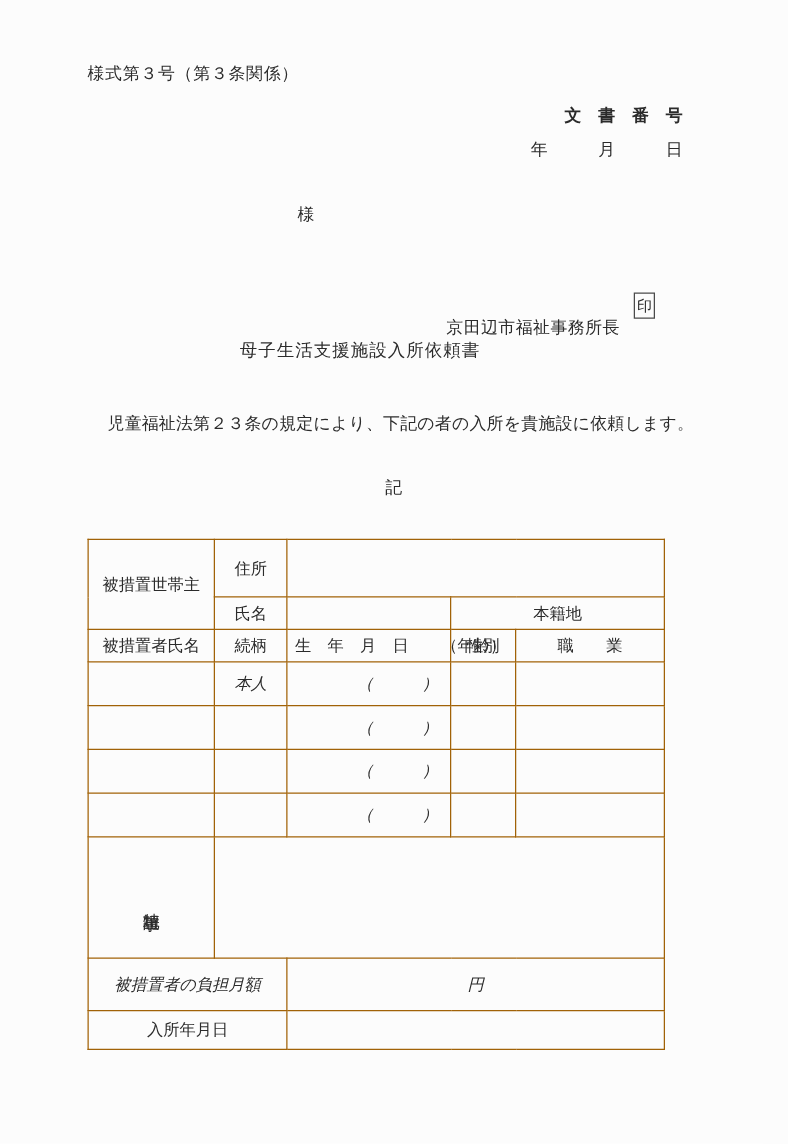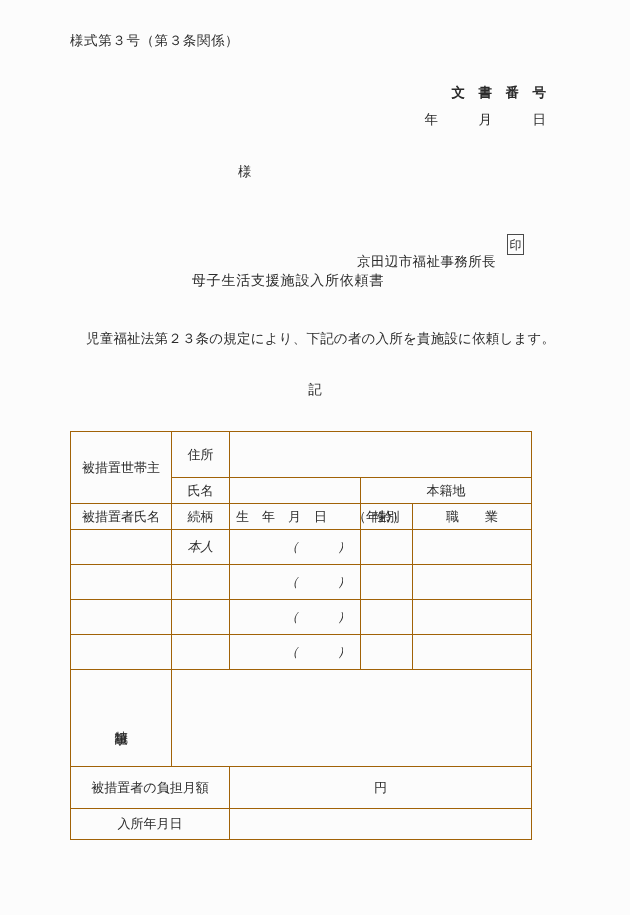--- a/index.html
+++ b/index.html
@@ -16,21 +16,21 @@
     width: 630px;
     height: 915px;
     background: #fcfcfc;
     overflow: hidden;
   }
 
   
   .form-code {
     position: absolute;
     left: 70px;
-    top: 32px;
+    top: 50px;
     font-size: 13.5px;
     letter-spacing: 0.6px;
     white-space: pre;
   }
   .docnum {
     position: absolute;
     right: 84px;
     top: 84px;
     font-size: 13.5px;
     white-space: pre;
@@ -114,21 +114,21 @@
     vertical-align: middle;
     text-align: center;
     white-space: pre;
     box-sizing: border-box;
   }
   td.blank { padding: 0; }
   .h-46 { height: 46px; }
   .h-26 { height: 26px; }
   .h-35 { height: 35px; font-style: italic; }
   .h-97 { height: 97px; }
-  .h-42 { height: 42px; }
+  .h-42 { height: 42px; font-style: italic; }
   .h-31 { height: 31px; }
 
   td.left-pad { text-align: left; padding-left: 9px; }
 
   
   .vert-label {
     writing-mode: vertical-rl;
     text-orientation: upright;
     display: inline-block;
     line-height: 1.18;

